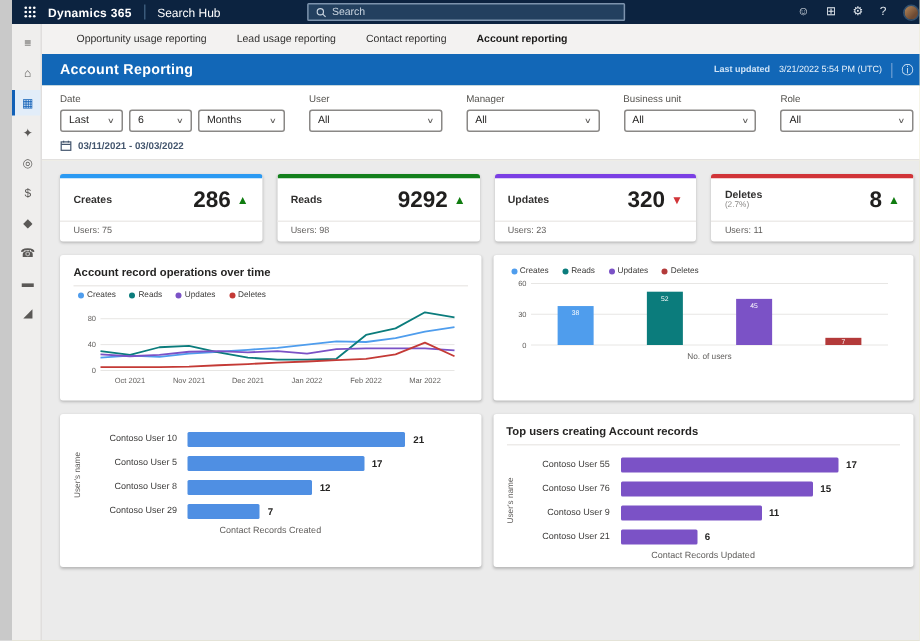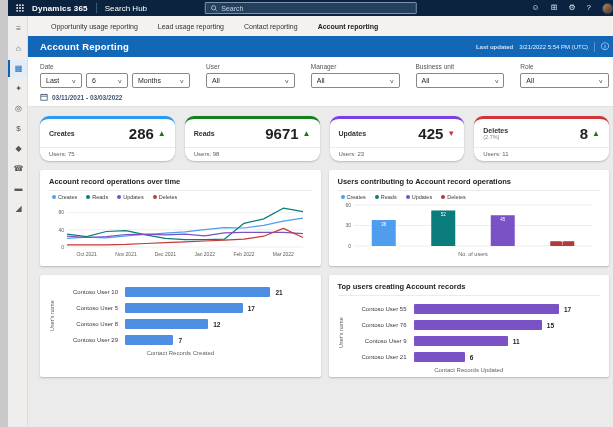--- a/index.html
+++ b/index.html
@@ -53,21 +53,21 @@
   .date-combos { display:flex; gap:4px; }
   .combo { height:15px; border:1px solid #8a8886; border-radius:2px; background:#fff; display:flex; align-items:center;
     justify-content:space-between; padding:0 5px; font-size:7px; color:#201f1e; cursor:pointer; }
   .w-sm { width:42px; } .w-md { width:58px; }
   .chev { font-size:5px; color:#605e5c; transform:scaleX(1.4); }
   .range-line { display:flex; align-items:center; gap:4px; margin-top:5px; font-size:6.5px; font-weight:bold; color:#44566e; }
 
   
   .content { flex:1; background:#ebebeb; padding:9px 12px; overflow:hidden; }
   .kpi-row { display:flex; gap:10px; margin-bottom:9px; }
-  .kpi-card { flex:1; background:#fff; border-top:3px solid #ccc; border-radius:9px; box-shadow:0 1px 2px rgba(0,0,0,.22); }
+  .kpi-card { flex:1; background:#fff; border-top:3px solid #ccc; border-radius:2px; box-shadow:0 1px 2px rgba(0,0,0,.22); }
   .kpi-main { display:flex; justify-content:space-between; align-items:center; padding:6px 9px 5px; min-height:24px; }
   .kpi-title { font-size:7px; font-weight:bold; color:#323130; }
   .kpi-subtitle { display:block; font-size:5.5px; font-weight:normal; color:#8a8886; }
   .kpi-value { font-size:15px; font-weight:bold; color:#201f1e; display:flex; align-items:center; gap:4px; }
   .kpi-trend { font-size:8px; line-height:1; }
   .kpi-footer { border-top:1px solid #edebe9; padding:3px 9px 4px; font-size:6px; color:#605e5c; }
 
   .chart-row { display:flex; gap:8px; margin-bottom:9px; }
   .chart-card { flex:1; background:#fff; border-radius:2px; box-shadow:0 1px 2px rgba(0,0,0,.22); padding:7px 9px 4px; }
   .chart-title { font-size:7.5px; font-weight:bold; color:#252423; padding-bottom:4px; border-bottom:1px solid #edebe9; margin-bottom:3px; }
@@ -246,31 +246,31 @@
                   <span>286</span>
                   <span class="kpi-trend" style="color: rgb(16, 124, 16);">▲</span>
                 </span>
             </div>
             <div class="kpi-footer">Users: 75</div>
           </div>
           <div class="kpi-card" style="border-top-color: rgb(19, 128, 28);">
             <div class="kpi-main">
               <span class="kpi-title"><span>Reads</span><span class="kpi-subtitle"></span></span>
               <span class="kpi-value">
-                  <span>9671</span>
+                  <span>9292</span>
                   <span class="kpi-trend" style="color: rgb(16, 124, 16);">▲</span>
                 </span>
             </div>
             <div class="kpi-footer">Users: 98</div>
           </div>
           <div class="kpi-card" style="border-top-color: rgb(123, 63, 228);">
             <div class="kpi-main">
               <span class="kpi-title"><span>Updates</span><span class="kpi-subtitle"></span></span>
               <span class="kpi-value">
-                  <span>425</span>
+                  <span>320</span>
                   <span class="kpi-trend" style="color: rgb(209, 52, 56);">▼</span>
                 </span>
             </div>
             <div class="kpi-footer">Users: 23</div>
           </div>
           <div class="kpi-card" style="border-top-color: rgb(209, 52, 56);">
             <div class="kpi-main">
               <span class="kpi-title"><span>Deletes</span><span class="kpi-subtitle">(2.7%)</span></span>
               <span class="kpi-value">
                   <span>8</span>
@@ -315,21 +315,20 @@
                 <polyline points="18.0,43.8 37.7,43.8 57.3,43.8 77.0,43.4 96.7,42.5 116.3,41.7 136.0,40.8 155.7,40.0 175.3,39.1 195.0,38.2 214.7,35.2 234.3,27.4 254.0,36.5" fill="none" stroke="#c43a36" stroke-width="1.2" stroke-linejoin="round"></polyline>
                 <text x="37.666666666666664" y="54.5" text-anchor="middle" font-size="5" fill="#605e5c">Oct 2021</text>
                 <text x="77" y="54.5" text-anchor="middle" font-size="5" fill="#605e5c">Nov 2021</text>
                 <text x="116.33333333333334" y="54.5" text-anchor="middle" font-size="5" fill="#605e5c">Dec 2021</text>
                 <text x="155.66666666666669" y="54.5" text-anchor="middle" font-size="5" fill="#605e5c">Jan 2022</text>
                 <text x="195" y="54.5" text-anchor="middle" font-size="5" fill="#605e5c">Feb 2022</text>
                 <text x="234.33333333333331" y="54.5" text-anchor="middle" font-size="5" fill="#605e5c">Mar 2022</text>
               </svg>
           </div>
           <div class="chart-card">
-            <div class="chart-title">Users contributing to Account record operations</div>
             <div class="legend">
                 <span class="legend-item">
                   <span class="legend-dot" style="background: rgb(79, 157, 237);"></span>
                   <span>Creates</span>
                 </span>
                 <span class="legend-item">
                   <span class="legend-dot" style="background: rgb(11, 124, 124);"></span>
                   <span>Reads</span>
                 </span>
                 <span class="legend-item">

